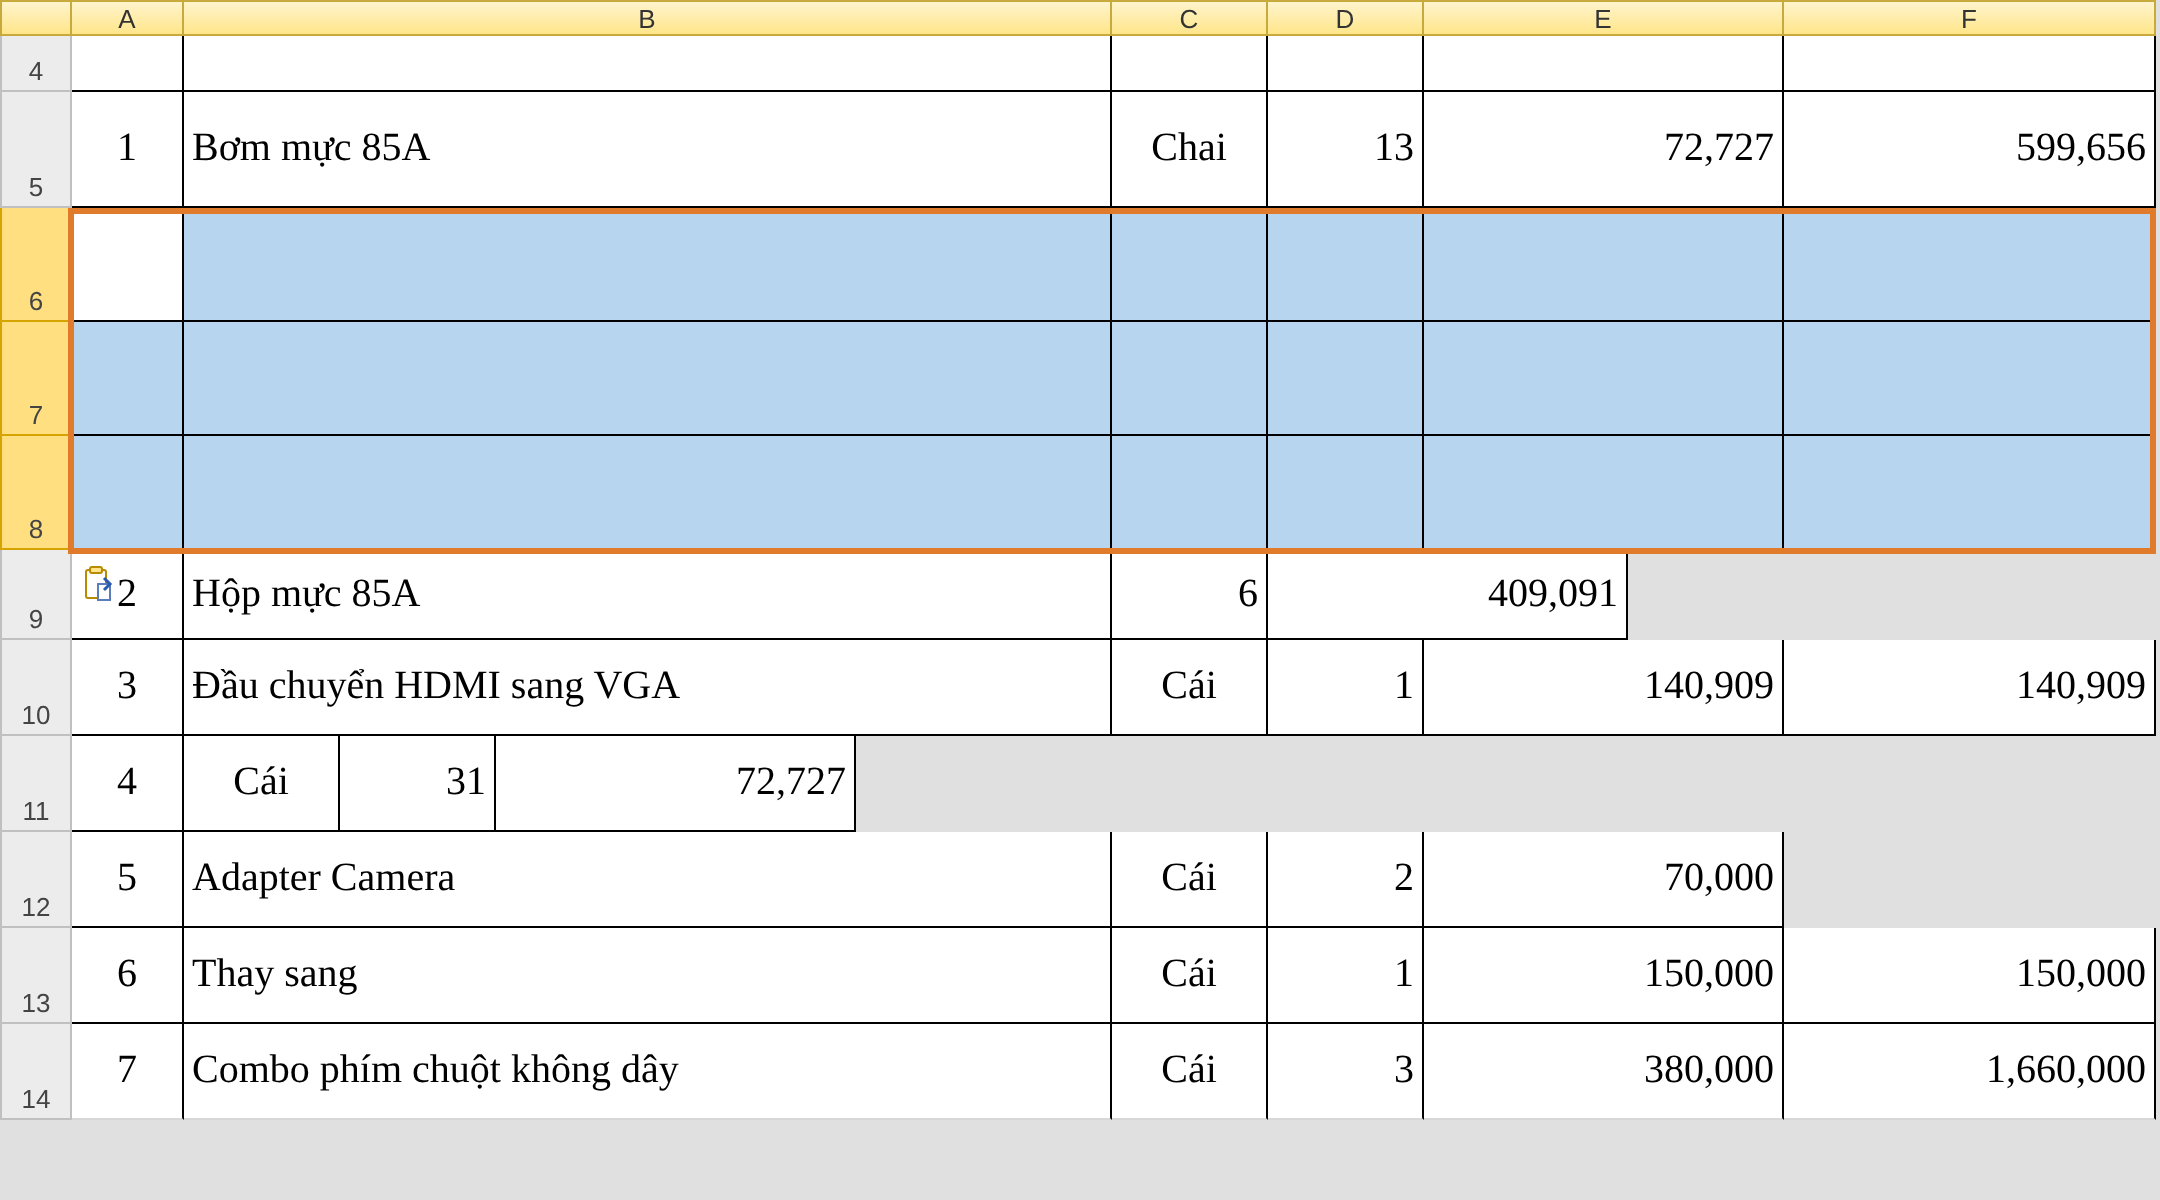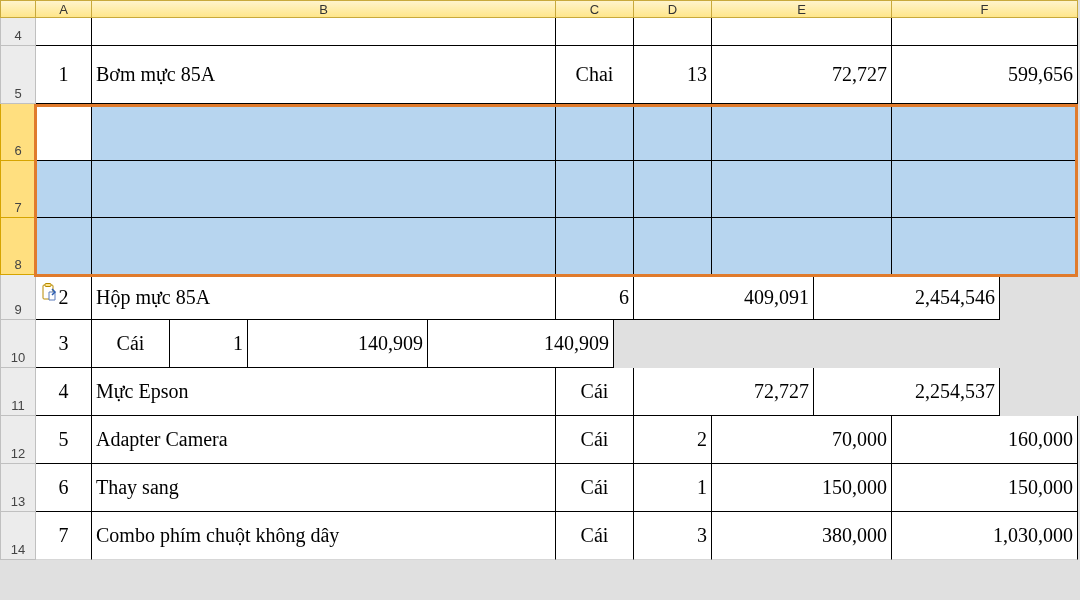--- a/index.html
+++ b/index.html
@@ -188,64 +188,62 @@
         <div class="cell br bb" style="width:180px"></div>
         <div class="cell br bb" style="width:186px"></div>
       </div>
       </div>
 
       <div class="row" style="height:45px">
         <div class="cell center br bb" style="width:56px">2</div>
         <div class="cell br bb" style="width:464px">Hộp mực 85A</div>
         <div class="cell right br bb" style="width:78px">6</div>
         <div class="cell right br bb" style="width:180px">409,091</div>
-        <div class="cell right br bb" style="width:186px">2,454,546</div>
       </div>
 
       <div class="row" style="height:48px">
         <div class="cell center br bb" style="width:56px">3</div>
+        <div class="cell br bb" style="width:464px">Đầu chuyển HDMI sang VGA</div>
         <div class="cell center br bb" style="width:78px">Cái</div>
         <div class="cell right br bb" style="width:78px">1</div>
         <div class="cell right br bb" style="width:180px">140,909</div>
         <div class="cell right br bb" style="width:186px">140,909</div>
       </div>
 
       <div class="row" style="height:48px">
         <div class="cell center br bb" style="width:56px">4</div>
-        <div class="cell br bb" style="width:464px">Mực Epson</div>
-        <div class="cell center br bb" style="width:78px">Cái</div>
+        <div class="cell center br bb" style="width:78px">Cái</div>
+        <div class="cell right br bb" style="width:78px">31</div>
         <div class="cell right br bb" style="width:180px">72,727</div>
-        <div class="cell right br bb" style="width:186px">2,254,537</div>
       </div>
 
       <div class="row" style="height:48px">
         <div class="cell center br bb" style="width:56px">5</div>
         <div class="cell br bb" style="width:464px">Adapter Camera</div>
         <div class="cell center br bb" style="width:78px">Cái</div>
         <div class="cell right br bb" style="width:78px">2</div>
         <div class="cell right br bb" style="width:180px">70,000</div>
-        <div class="cell right br bb" style="width:186px">160,000</div>
       </div>
 
       <div class="row" style="height:48px">
         <div class="cell center br bb" style="width:56px">6</div>
         <div class="cell br bb" style="width:464px">Thay sang</div>
         <div class="cell center br bb" style="width:78px">Cái</div>
         <div class="cell right br bb" style="width:78px">1</div>
         <div class="cell right br bb" style="width:180px">150,000</div>
         <div class="cell right br bb" style="width:186px">150,000</div>
       </div>
 
       <div class="row" style="height:48px">
         <div class="cell center br" style="width:56px">7</div>
         <div class="cell br" style="width:464px">Combo phím chuột không dây</div>
         <div class="cell center br" style="width:78px">Cái</div>
         <div class="cell right br" style="width:78px">3</div>
         <div class="cell right br" style="width:180px">380,000</div>
-        <div class="cell right br" style="width:186px">1,030,000</div>
+        <div class="cell right br" style="width:186px">1,660,000</div>
       </div>
 
     </div>
   </div>
 </div>
 
 <div class="sel-outline"></div>
 
 <svg class="paste-icon" viewBox="0 0 20 20">
   <rect x="3" y="2" width="10" height="14" rx="1" fill="#fff" stroke="#b88a00" stroke-width="1"></rect>

